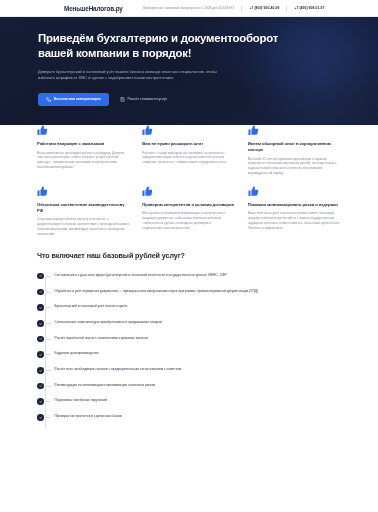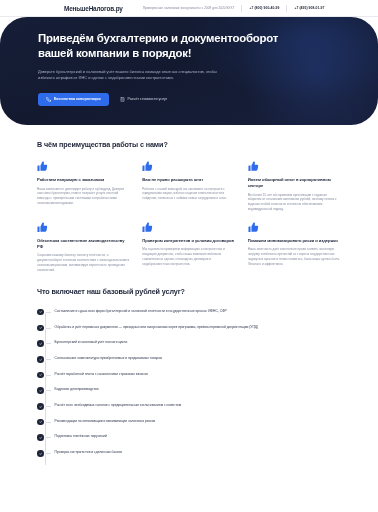--- a/index.html
+++ b/index.html
@@ -51,21 +51,20 @@
 
   
   .hero {
     position: relative;
     height: 108px;
     background:
       radial-gradient(ellipse 180px 90px at 82% 20%, rgba(46,92,200,0.20), rgba(46,92,200,0) 70%),
       linear-gradient(160deg, #161e38 0%, #131a30 45%, #171f3c 100%);
     padding: 14px 0 0 38px;
     overflow: hidden;
-    border-radius: 27px;
   }
   .hero-glow {
     position: absolute;
     right: -30px; top: -20px;
     width: 180px; height: 150px;
     background: radial-gradient(circle at 50% 50%, rgba(60,105,220,0.18), rgba(60,105,220,0) 65%);
     pointer-events: none;
   }
   .hero h1 {
     position: relative;
@@ -246,21 +245,20 @@
             <line x1="12" y1="16" x2="12" y2="16"></line>
             <line x1="16" y1="16" x2="16" y2="16"></line>
           </svg>
         </span>
         <span>Расчёт стоимости услуг</span>
       </div>
     </div>
   </div>
 
   <div class="section">
-    <div class="sec-title">В чём преимущества работы с нами?</div>
     <div class="cards">
 
       <div class="card">
         <div class="card-ico">
           <svg viewBox="0 0 24 24" fill="#2f6ceb">
               <path d="M2 10h3.5v12H2a1 1 0 0 1-1-1V11a1 1 0 0 1 1-1zm5.5 0 4.2-8.2A1.6 1.6 0 0 1 13.2 1c1.3 0 2.2 1.1 2 2.3L14.6 8h5.7c1.2 0 2.1 1.1 1.9 2.3l-1.4 8.3A3 3 0 0 1 17.8 21H7.5V10z"></path>
             </svg>
         </div>
         <div class="card-title">Работаем напрямую с заказчиком</div>
         <div class="card-text">Наша компания не делегирует работу в субподряд. Доверяя нам свою бухгалтерию, клиент получает услуги опытной команды с проверенными системами и отработанными налоговыми методиками.</div>

